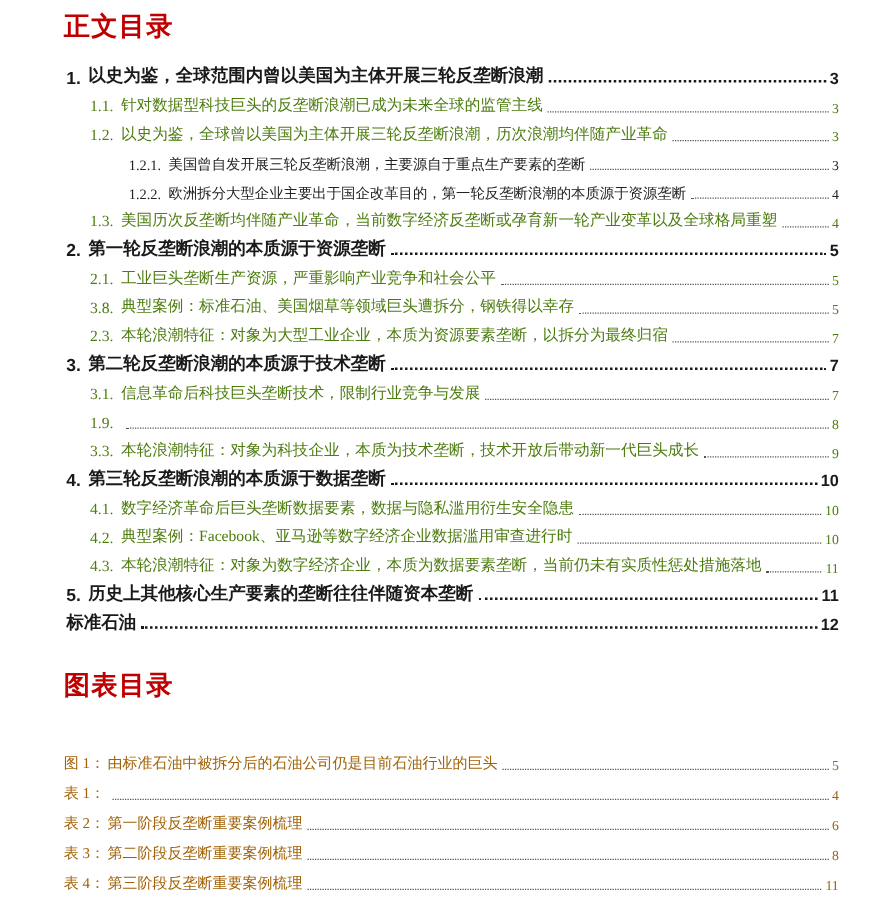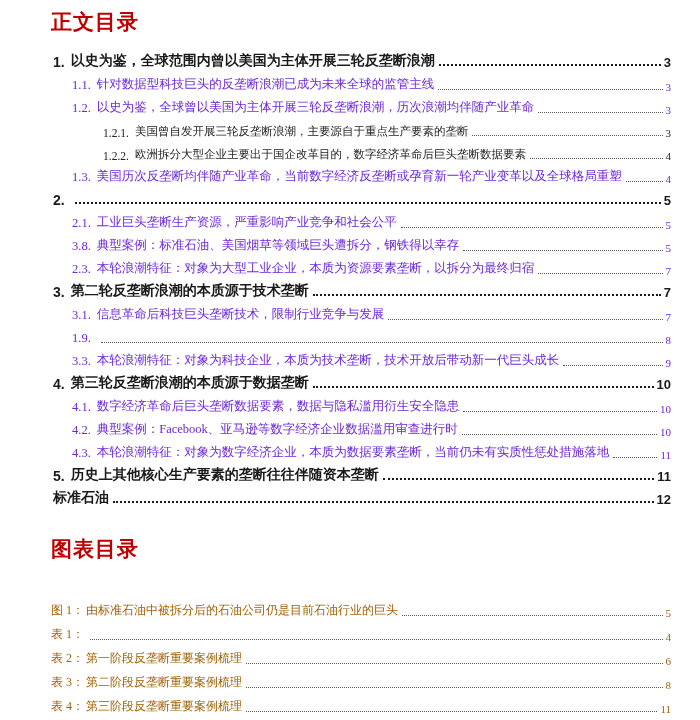--- a/index.html
+++ b/index.html
@@ -56,21 +56,21 @@
     margin-left: 2px;
     font-family: "Liberation Sans", sans-serif;
   }
   .toc-row.lvl1 .leader { border-bottom: 2px dotted #1a1a1a; margin-bottom: 4px; }
   .toc-row.lvl1 .pg { font-size: 13px; }
 
   
   .toc-row.lvl2 {
     font-size: 12.5px;
     margin-left: 21px;
-    color: #6d28d9;
+    color: #4d7c0f;
     font-family: "Liberation Serif", serif;
   }
   .toc-row.lvl2 .pg { font-size: 11px; font-family: "Liberation Serif", serif; }
 
   
   .toc-row.lvl3 {
     font-size: 11.5px;
     margin-left: 52px;
     color: #222222;
     font-family: "Liberation Serif", serif;
@@ -114,32 +114,33 @@
         <span class="pg">3</span>
       </div>
       <div class="toc-row lvl3">
         <span class="num">1.2.1.</span>
         <span class="txt">美国曾自发开展三轮反垄断浪潮，主要源自于重点生产要素的垄断</span>
         <span class="leader"></span>
         <span class="pg">3</span>
       </div>
       <div class="toc-row lvl3">
         <span class="num">1.2.2.</span>
-        <span class="txt">欧洲拆分大型企业主要出于国企改革目的，数字经济革命后巨头垄断数据要素</span>
+        <span class="txt">欧洲拆分大型企业主要出于国企改革目的，第一轮反垄断浪潮的本质源于资源垄断</span>
         <span class="leader"></span>
         <span class="pg">4</span>
       </div>
       <div class="toc-row lvl2">
         <span class="num">1.3.</span>
         <span class="txt">美国历次反垄断均伴随产业革命，当前数字经济反垄断或孕育新一轮产业变革以及全球格局重塑</span>
         <span class="leader"></span>
         <span class="pg">4</span>
       </div>
       <div class="toc-row lvl1">
         <span class="num">2.</span>
+        <span class="txt">第一轮反垄断浪潮的本质源于资源垄断</span>
         <span class="leader"></span>
         <span class="pg">5</span>
       </div>
       <div class="toc-row lvl2">
         <span class="num">2.1.</span>
         <span class="txt">工业巨头垄断生产资源，严重影响产业竞争和社会公平</span>
         <span class="leader"></span>
         <span class="pg">5</span>
       </div>
       <div class="toc-row lvl2">

